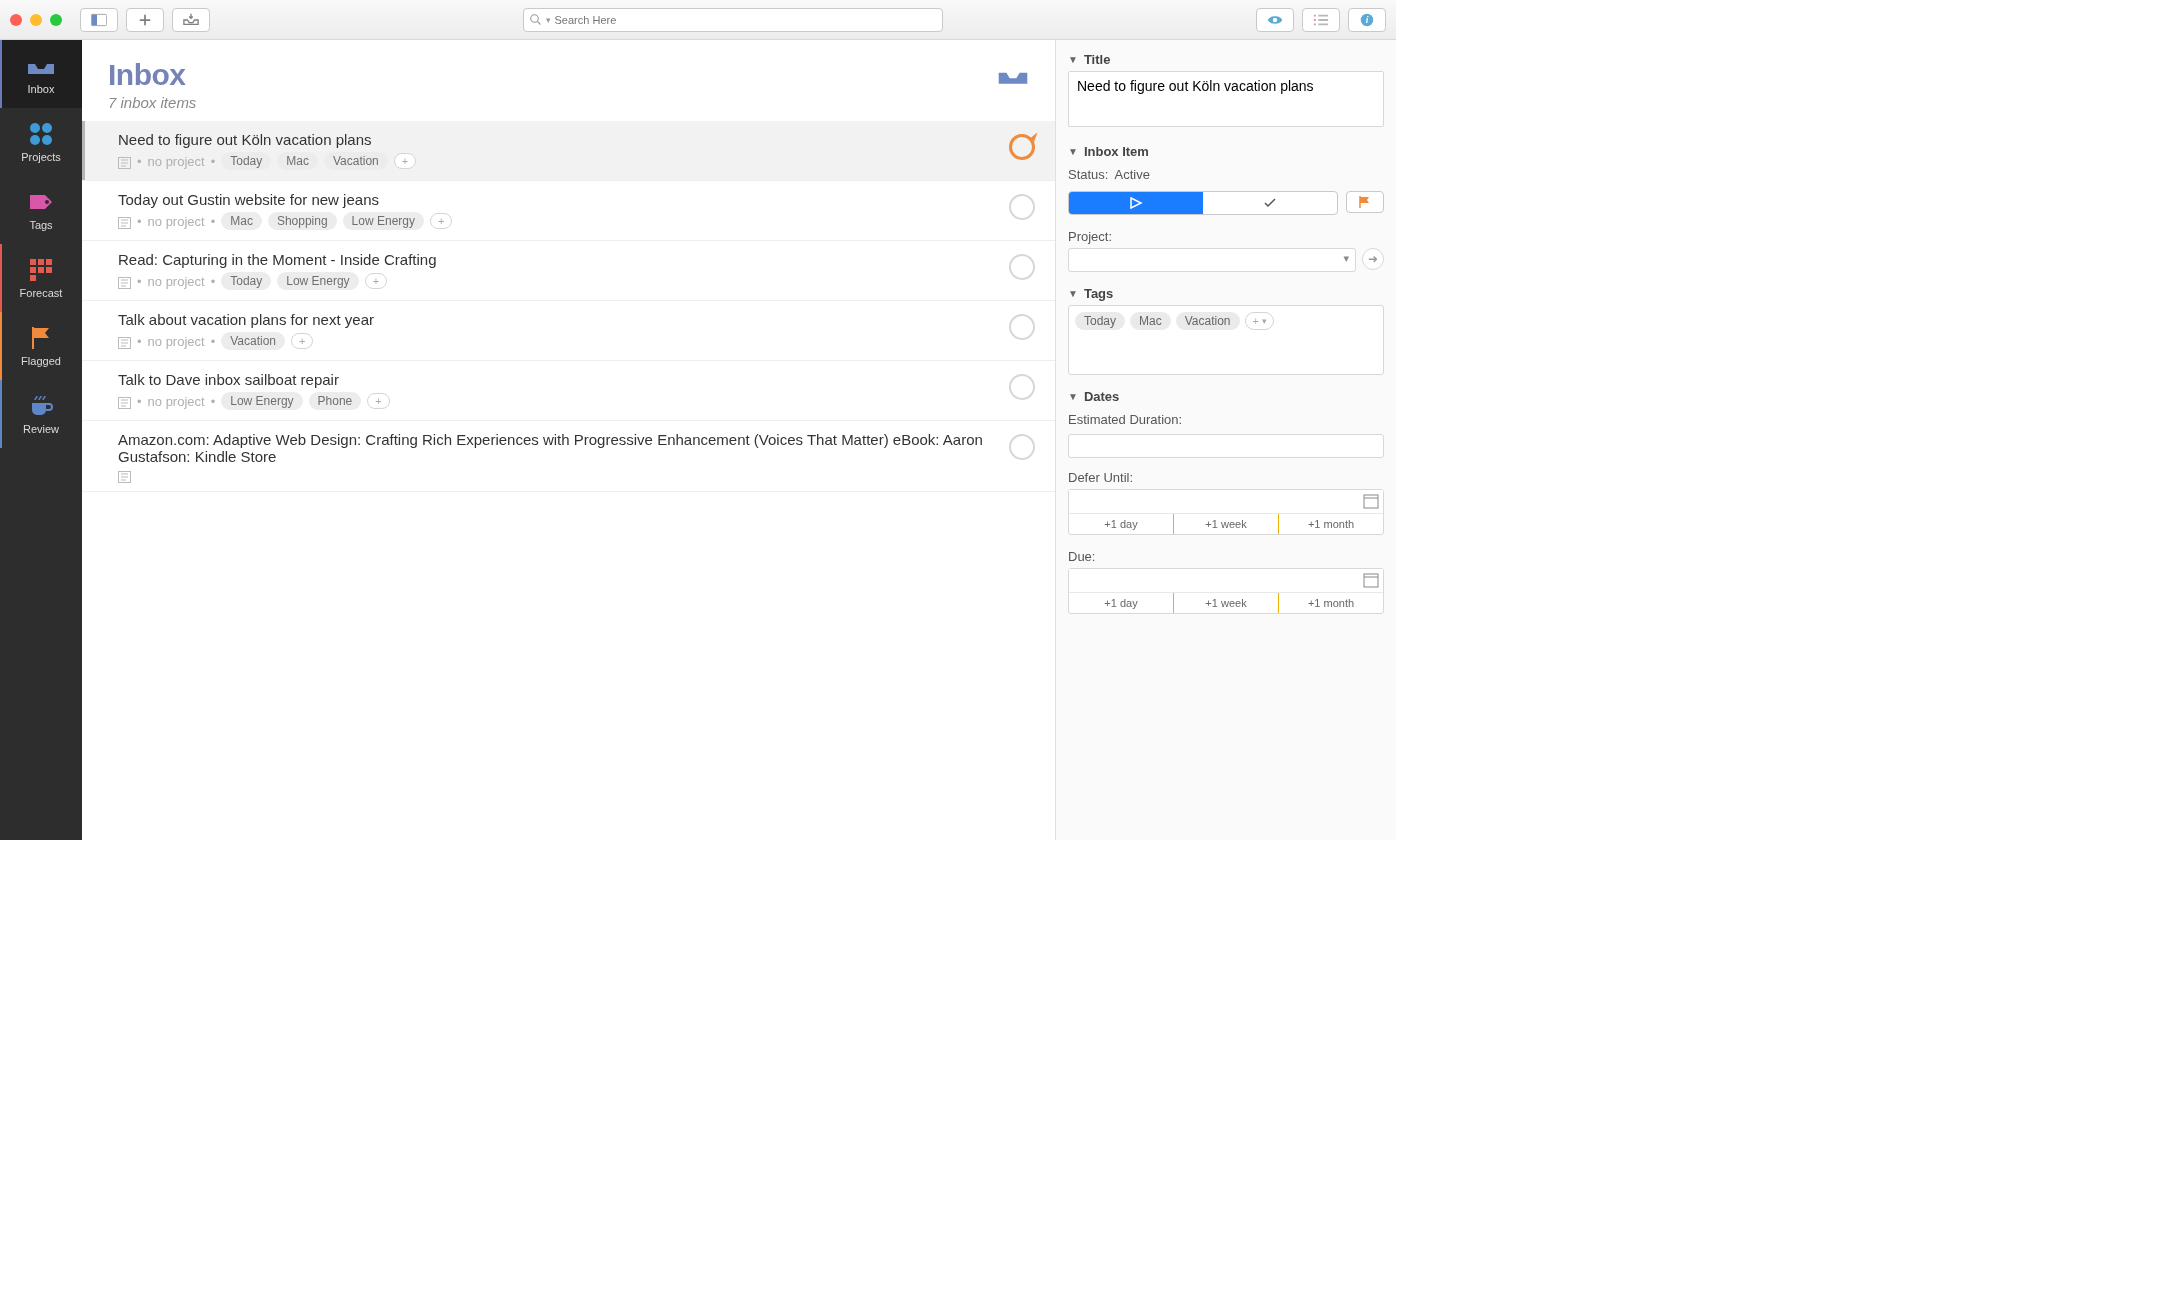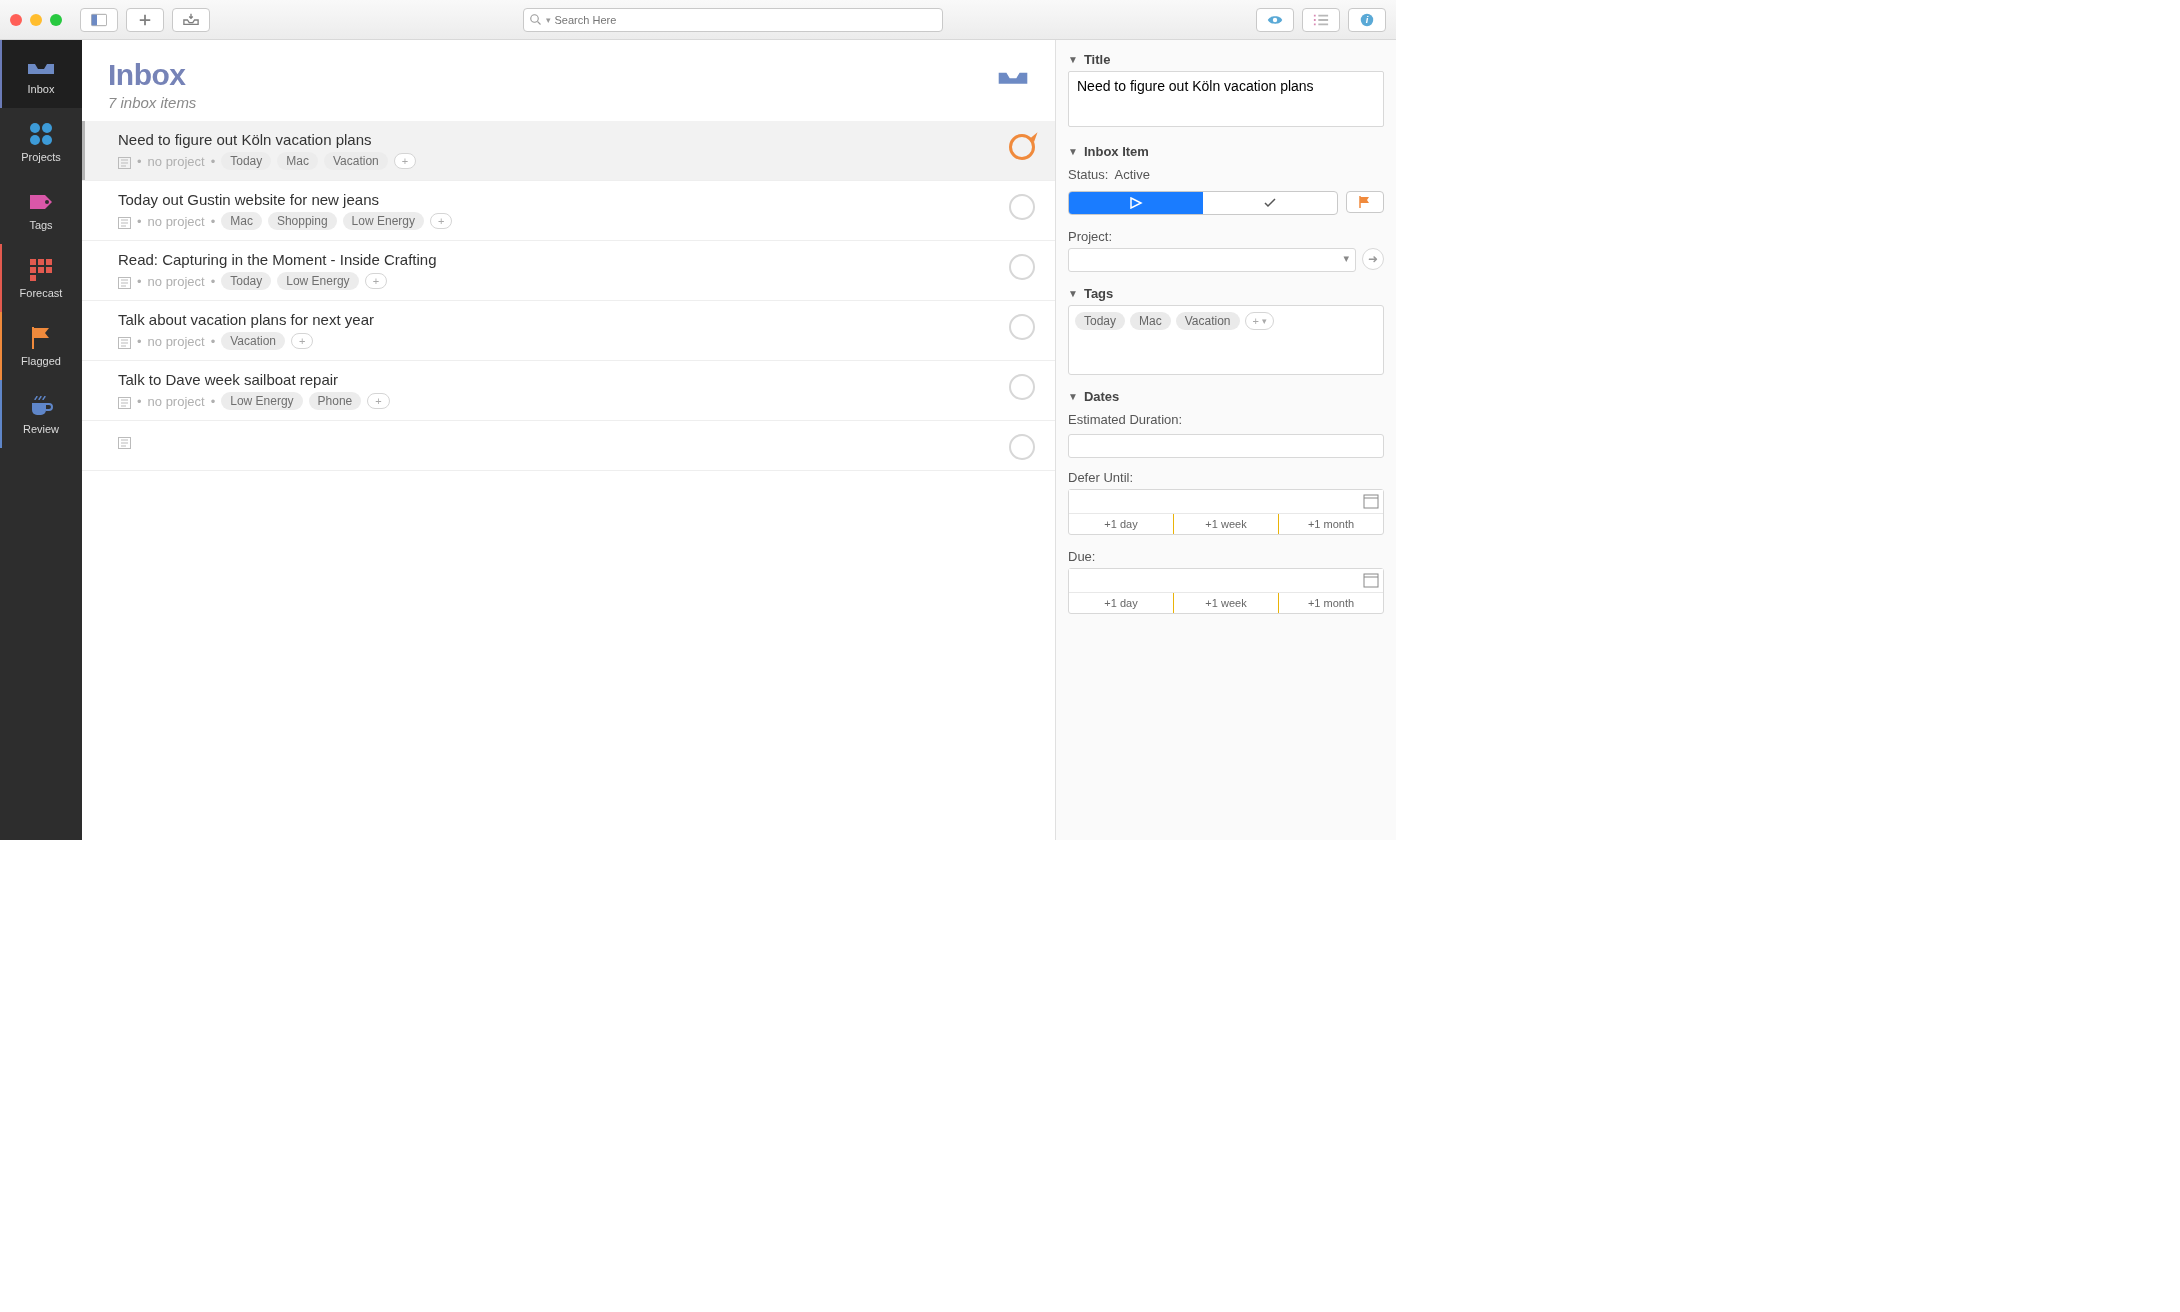--- a/index.html
+++ b/index.html
@@ -286,38 +286,39 @@
               <span class="no-project">no project</span>
               <span class="dot">•</span>
               <span class="pill">Vacation</span>
               <span class="pill-add">+</span>
             </div>
           </div>
           <div class="check"></div>
         </div>
         <div class="row">
           <div class="row-body">
-            <div class="row-title">Talk to Dave week sailboat repair</div>
+            <div class="row-title">Talk to Dave inbox sailboat repair</div>
             <div class="row-meta">
               <span class="meta-icon"><svg width="13" height="12" viewBox="0 0 13 12">
                   <rect x="0.5" y="0.5" width="12" height="11" fill="none" stroke="#bbb"></rect>
                   <path d="M3 3h7M3 6h7M3 9h5" stroke="#bbb"></path>
                 </svg></span>
               <span class="dot">•</span>
               <span class="no-project">no project</span>
               <span class="dot">•</span>
               <span class="pill">Low Energy</span>
               <span class="pill">Phone</span>
               <span class="pill-add">+</span>
             </div>
           </div>
           <div class="check"></div>
         </div>
         <div class="row">
           <div class="row-body">
+            <div class="row-title">Amazon.com: Adaptive Web Design: Crafting Rich Experiences with Progressive Enhancement (Voices That Matter) eBook: Aaron Gustafson: Kindle Store</div>
             <div class="row-meta">
               <span class="meta-icon"><svg width="13" height="12" viewBox="0 0 13 12">
                   <rect x="0.5" y="0.5" width="12" height="11" fill="none" stroke="#bbb"></rect>
                   <path d="M3 3h7M3 6h7M3 9h5" stroke="#bbb"></path>
                 </svg></span>
             </div>
           </div>
           <div class="check"></div>
         </div>
       </div>

